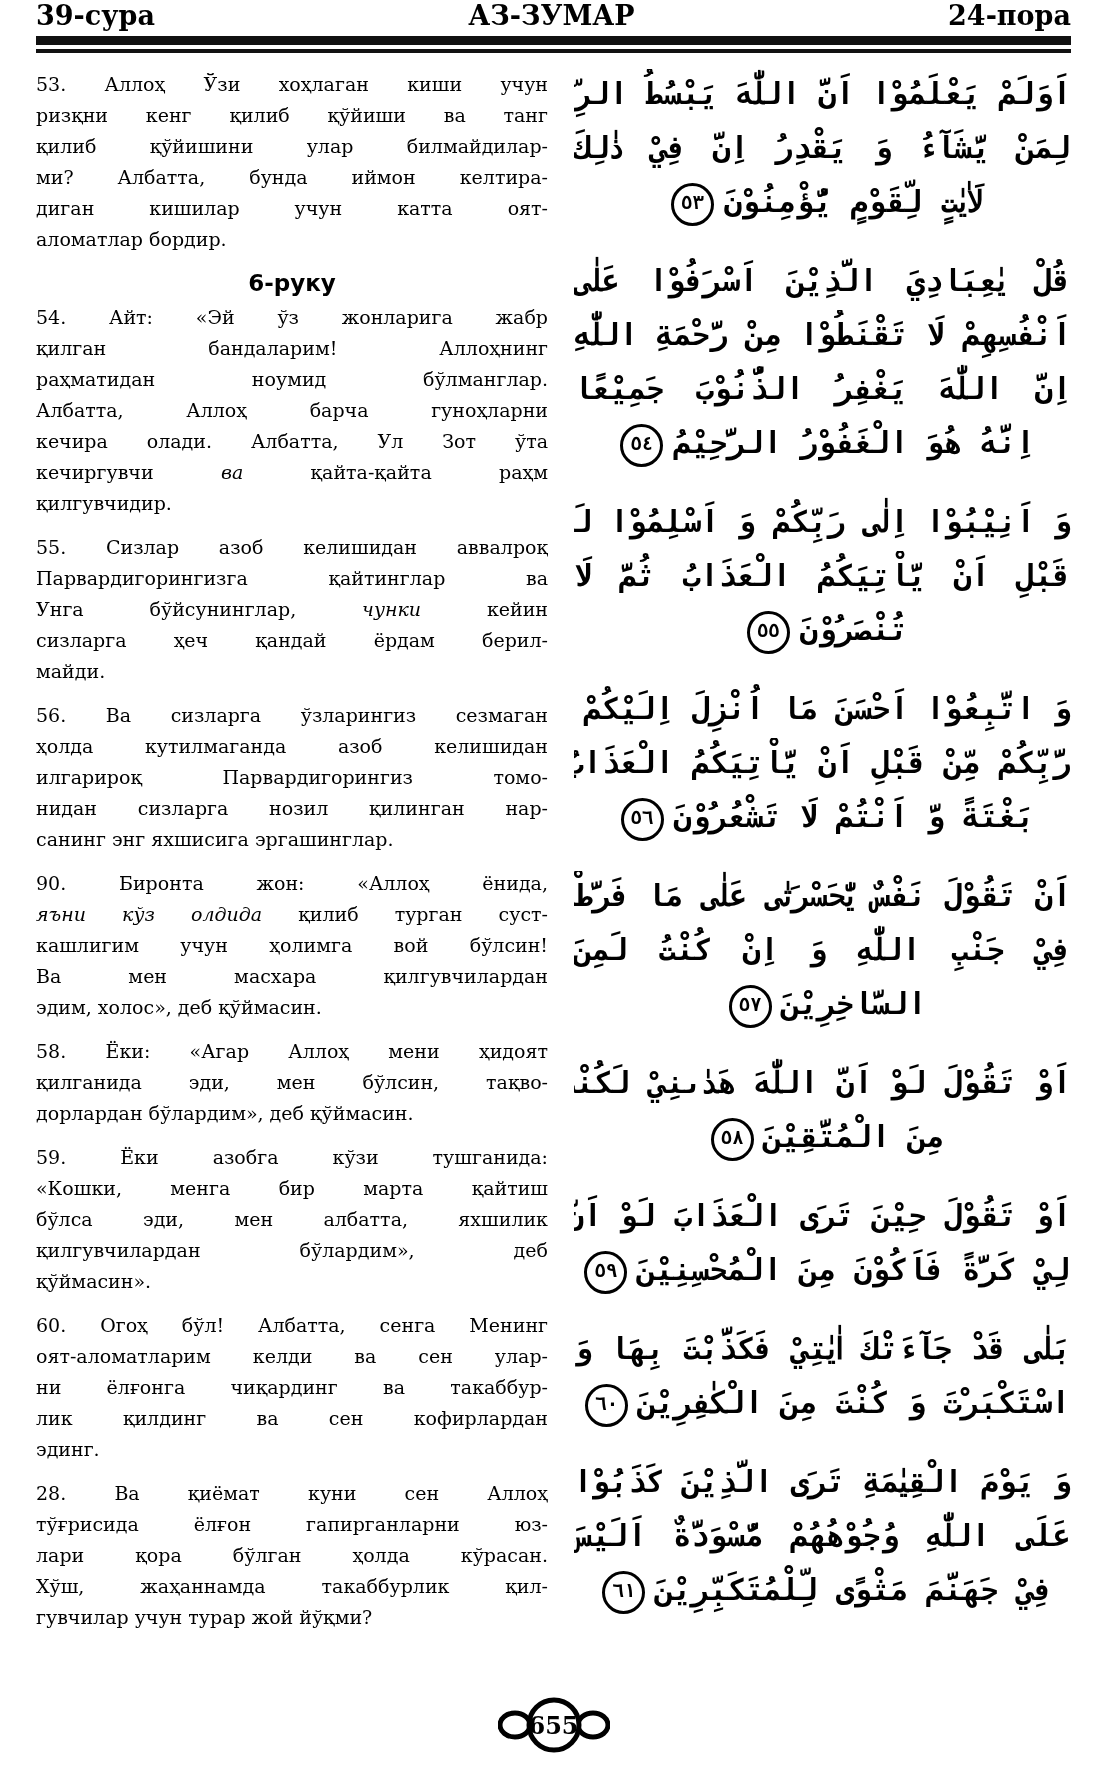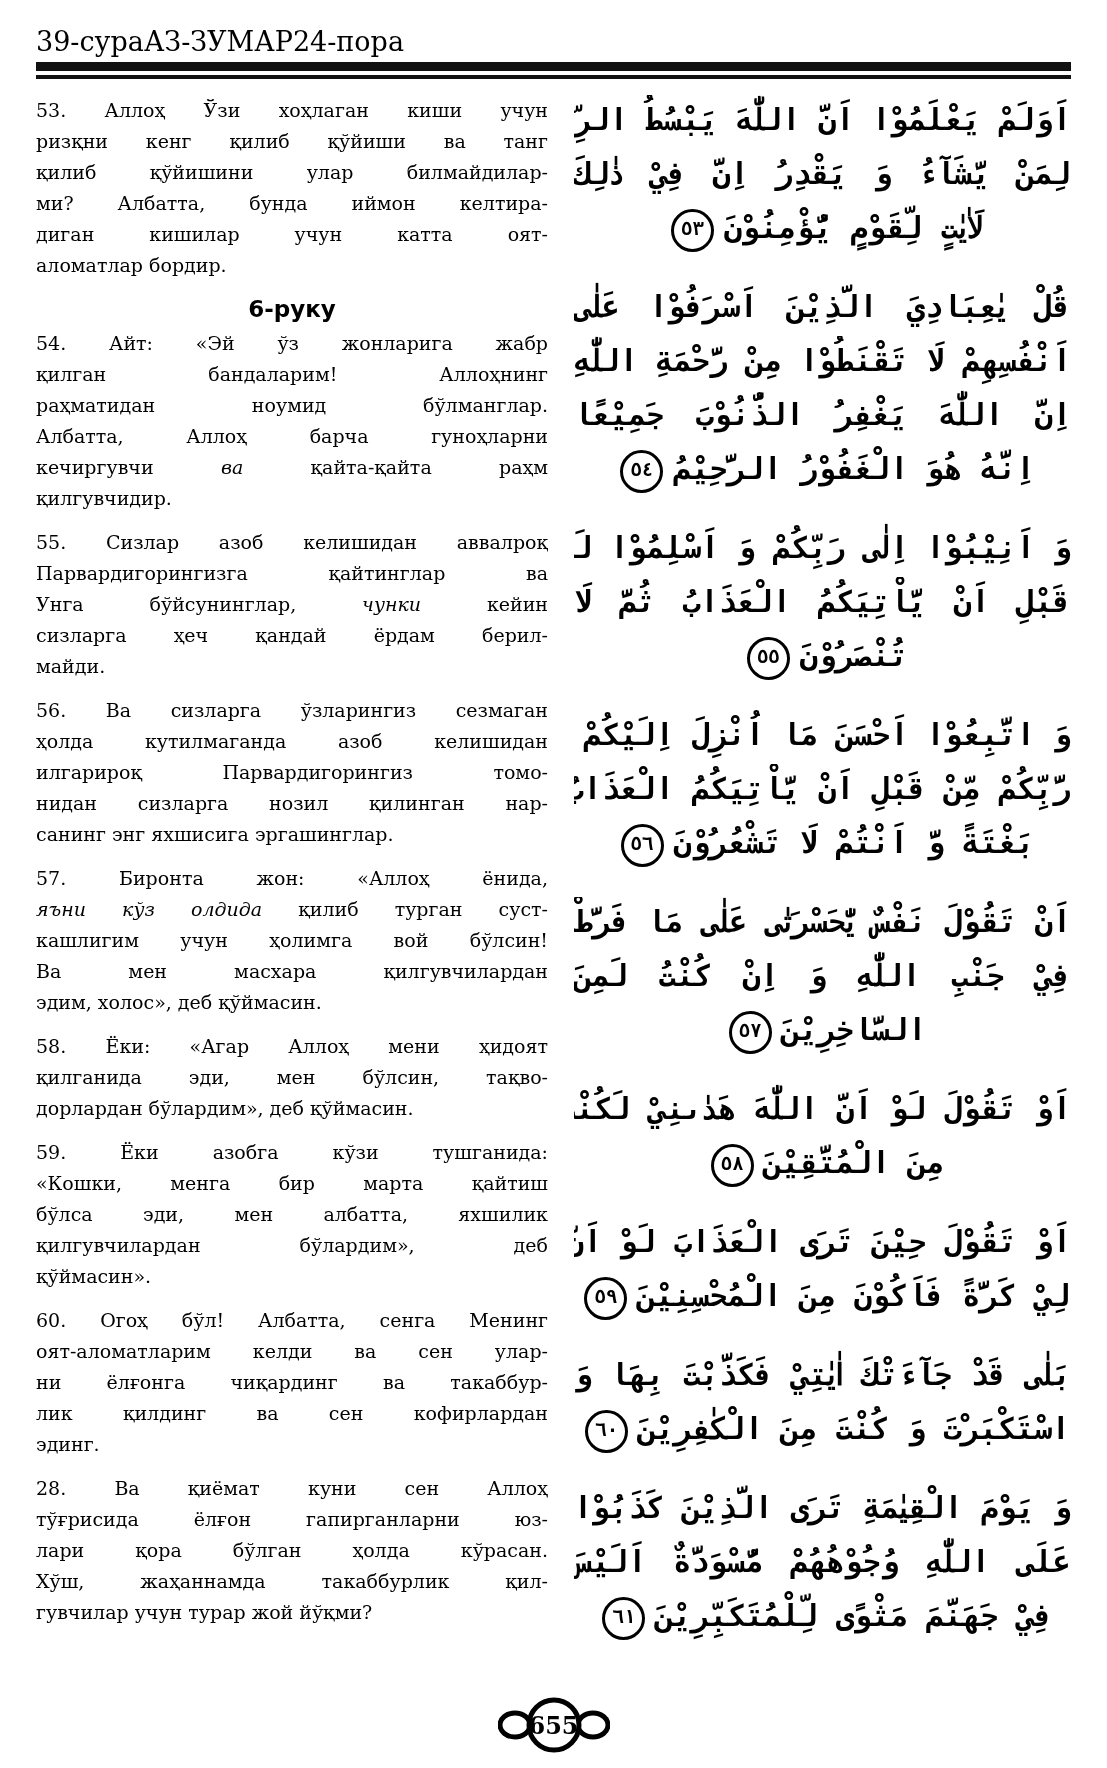--- a/index.html
+++ b/index.html
@@ -3,22 +3,22 @@
 <meta charset="utf-8">
 <style>
   html,body{margin:0;padding:0;}
   body{
     width:1107px;height:1768px;position:relative;overflow:hidden;
     background:#ffffff;color:#000;
     font-family:"DejaVu Serif","Liberation Serif",serif;
   }
   .page-inner{padding:0 36px;}
   
-  .header{display:flex;align-items:flex-end;
-    padding-top:26px;font-weight:normal;font-size:27px;}
+  .header{display:flex;justify-content:space-between;align-items:flex-end;
+    font-weight:bold;font-size:27px;}
   .rule-thick{height:9px;background:#111;margin-top:5px;}
   .rule-thin{height:4px;background:#111;margin-top:4px;}
   
   .columns{display:flex;margin-top:16px;}
   .col-uz{width:512px;}
   .col-ar{width:497px;margin-left:auto;}
   
   .uz-verse{margin-bottom:13px;}
   .uz-line{
     font-size:19px;line-height:31px;white-space:nowrap;overflow:hidden;
@@ -72,39 +72,40 @@
           <div class="uz-line">ми? Албатта, бунда иймон келтира-</div>
           <div class="uz-line">диган кишилар учун катта оят-</div>
           <div class="uz-line uz-last">аломатлар бордир.</div>
         </div>
         <div class="ruku">6-руку</div>
         <div class="uz-verse">
           <div class="uz-line">54. Айт: «Эй ўз жонларига жабр</div>
           <div class="uz-line">қилган бандаларим! Аллоҳнинг</div>
           <div class="uz-line">раҳматидан ноумид бўлманглар.</div>
           <div class="uz-line">Албатта, Аллоҳ барча гуноҳларни</div>
+          <div class="uz-line">кечира олади. Албатта, Ул Зот ўта</div>
           <div class="uz-line">кечиргувчи <i>ва</i> қайта-қайта раҳм</div>
           <div class="uz-line uz-last">қилгувчидир.</div>
         </div>
         <div class="uz-verse">
           <div class="uz-line">55. Сизлар азоб келишидан аввалроқ</div>
           <div class="uz-line">Парвардигорингизга қайтинглар ва</div>
           <div class="uz-line">Унга бўйсунинглар, <i>чунки</i> кейин</div>
           <div class="uz-line">сизларга ҳеч қандай ёрдам берил-</div>
           <div class="uz-line uz-last">майди.</div>
         </div>
         <div class="uz-verse">
           <div class="uz-line">56. Ва сизларга ўзларингиз сезмаган</div>
           <div class="uz-line">ҳолда кутилмаганда азоб келишидан</div>
           <div class="uz-line">илгарироқ Парвардигорингиз томо-</div>
           <div class="uz-line">нидан сизларга нозил қилинган нар-</div>
           <div class="uz-line uz-last">санинг энг яхшисига эргашинглар.</div>
         </div>
         <div class="uz-verse">
-          <div class="uz-line">57. Биронта жон: «Аллоҳ ёнида,</div>
+          <div class="uz-line">90. Биронта жон: «Аллоҳ ёнида,</div>
           <div class="uz-line"><i>яъни кўз олдида</i> қилиб турган суст-</div>
           <div class="uz-line">кашлигим учун ҳолимга вой бўлсин!</div>
           <div class="uz-line">Ва мен масхара қилгувчилардан</div>
           <div class="uz-line uz-last">эдим, холос», деб қўймасин.</div>
         </div>
         <div class="uz-verse">
           <div class="uz-line">58. Ёки: «Агар Аллоҳ мени ҳидоят</div>
           <div class="uz-line">қилганида эди, мен бўлсин, тақво-</div>
           <div class="uz-line uz-last">дорлардан бўлардим», деб қўймасин.</div>
         </div>

